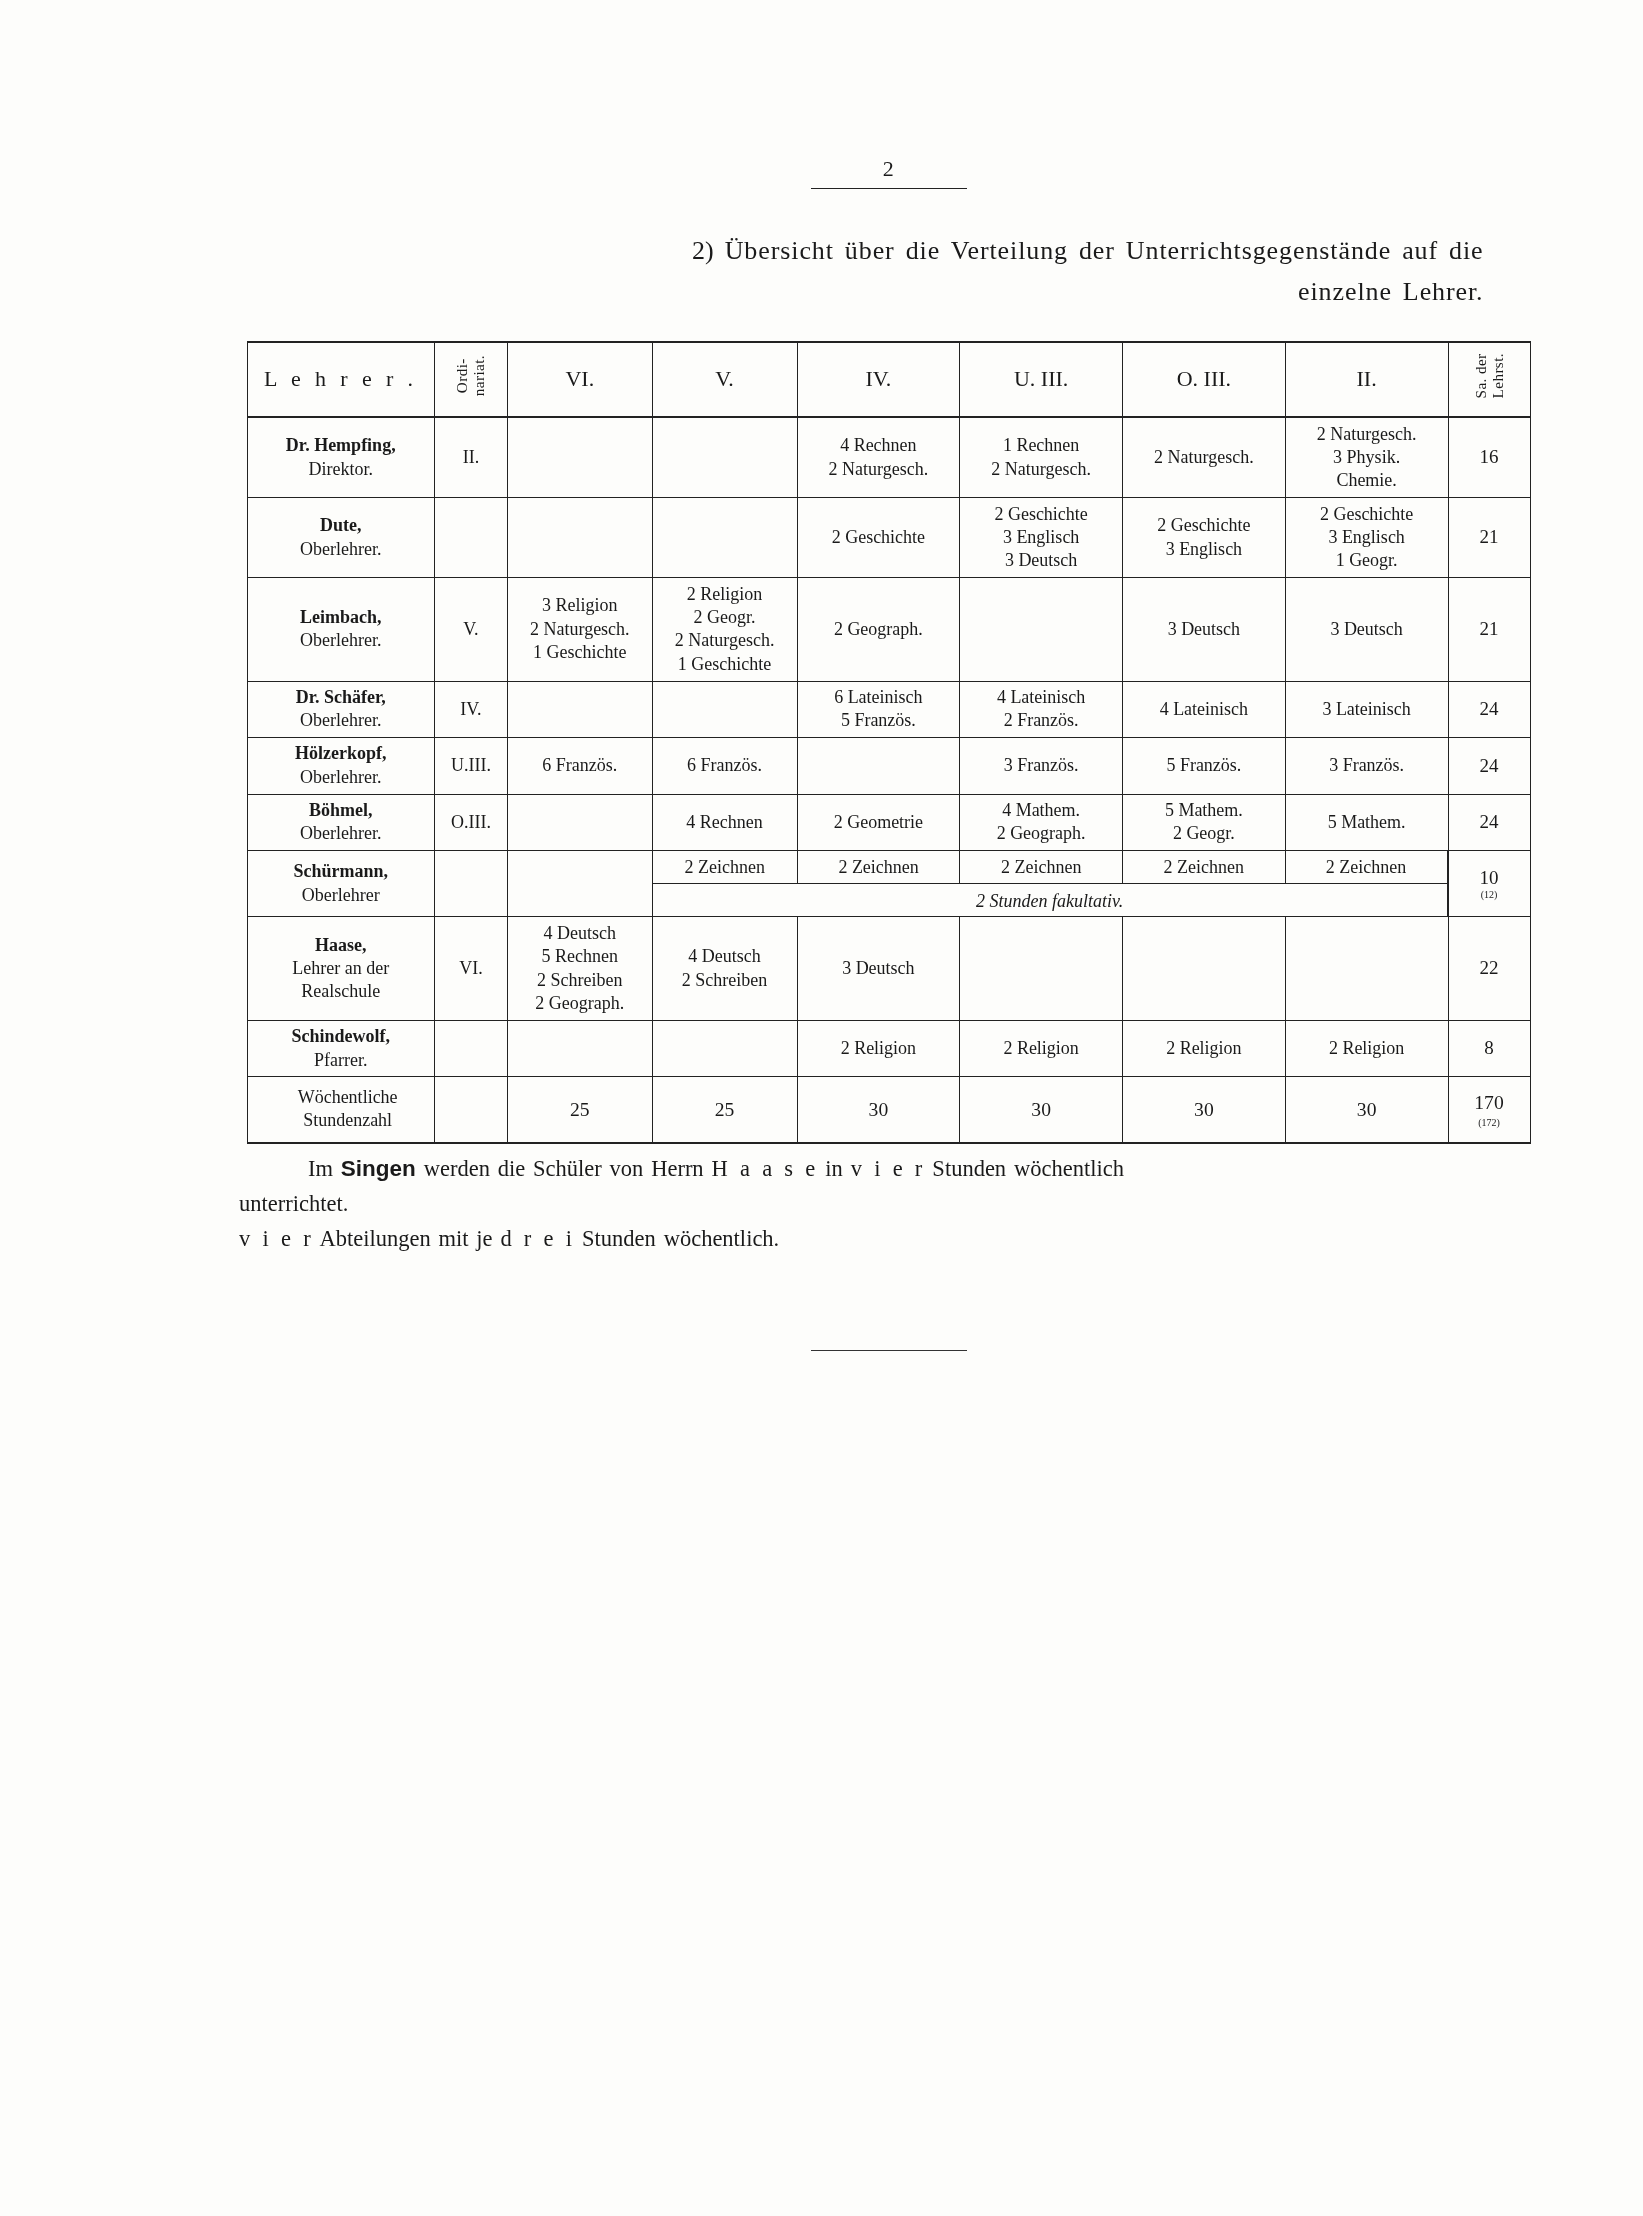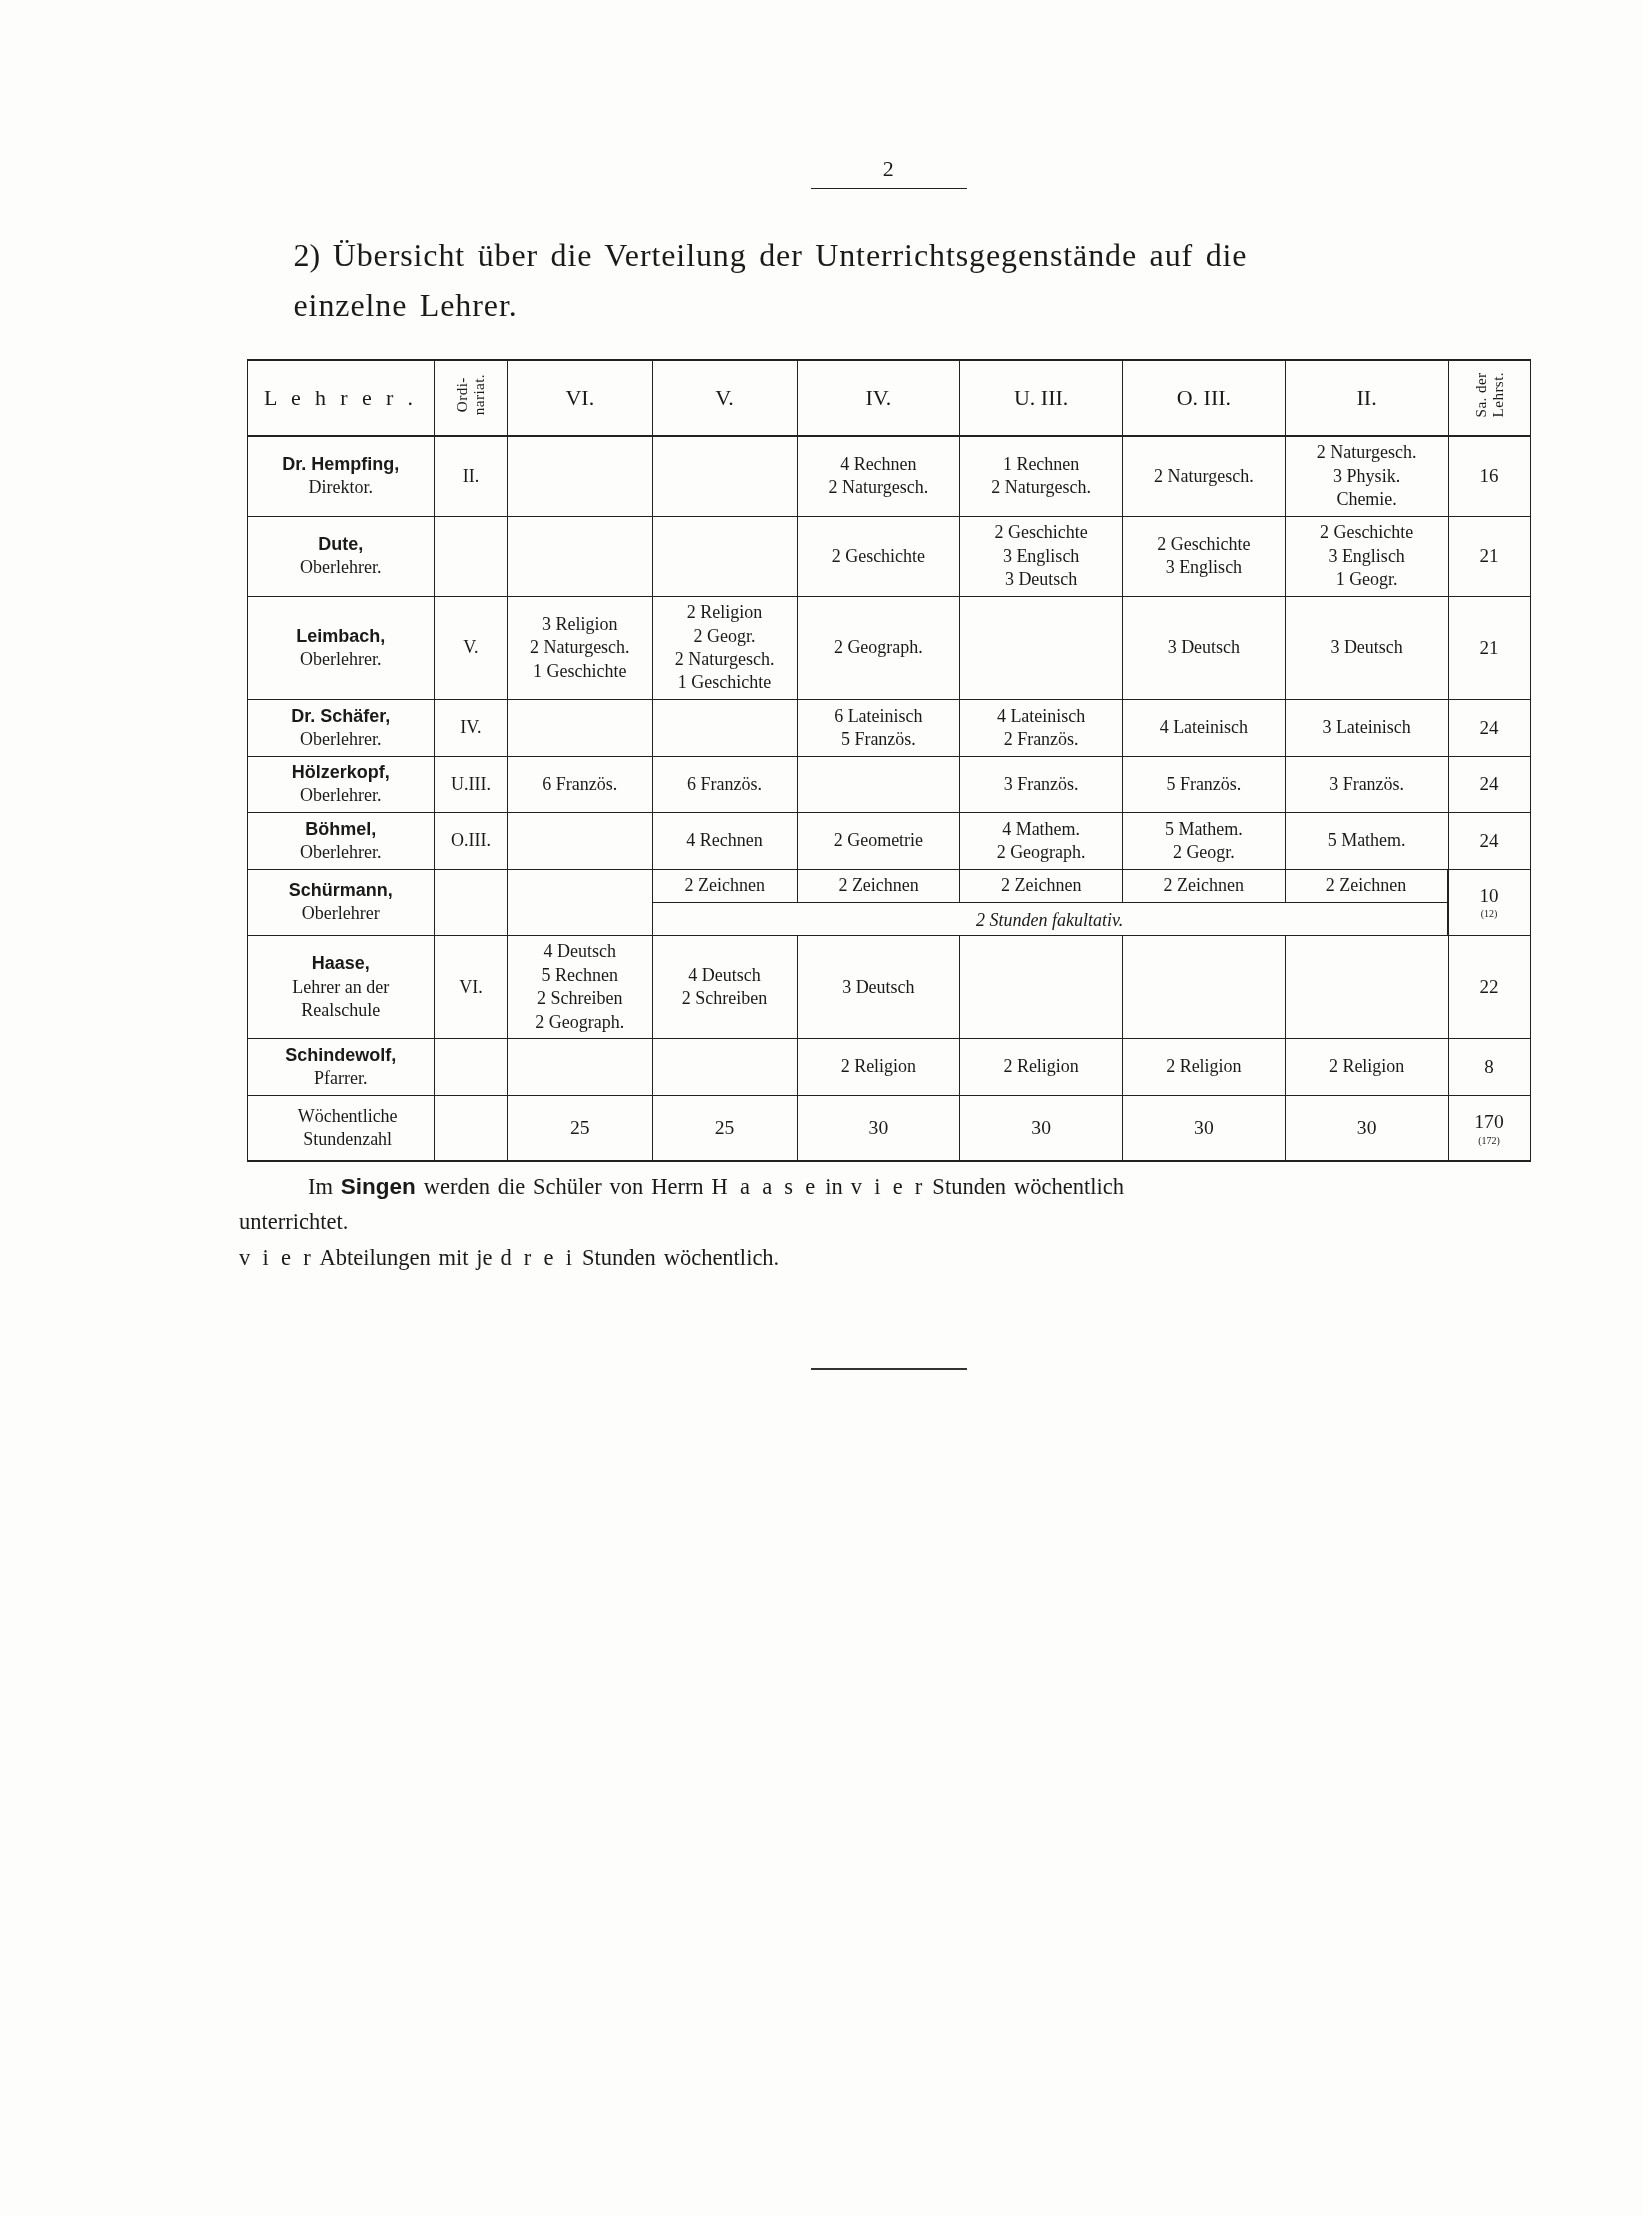--- a/index.html
+++ b/index.html
@@ -39,22 +39,22 @@
     letter-spacing: 0.4px;
   }
   .page-num-rule {
     width: 156px;
     height: 1.5px;
     background: #222;
     margin: 5.8px auto 0 auto;
   }
   
   .heading {
-    text-align: left;
-    font-size: 32px;
+    text-align: right;
+    font-size: 26px;
     letter-spacing: 0.9px;
     line-height: 1.55;
     margin: 42px auto 29px auto;
     width: 1190px;
     word-spacing: 3.6px;
   }
   .heading .num {
     letter-spacing: 0px;
   }
   
@@ -101,21 +101,21 @@
     display: inline-block;
     letter-spacing: 0.4px;
   }
   td.teacher {
     text-align: center;
     line-height: 1.35;
     padding: 7.3px 4.4px;
     font-size: 18px;
   }
   td.teacher .nm {
-    font-family: Liberation Sans, sans-serif;
+    font-family: Liberation Serif, serif;
     font-weight: bold;
     font-size: 18px;
     display: block;
   }
   td.teacher .rl {
     display: block;
     font-size: 18px;
   }
   td.ord {
     font-size: 18px;

